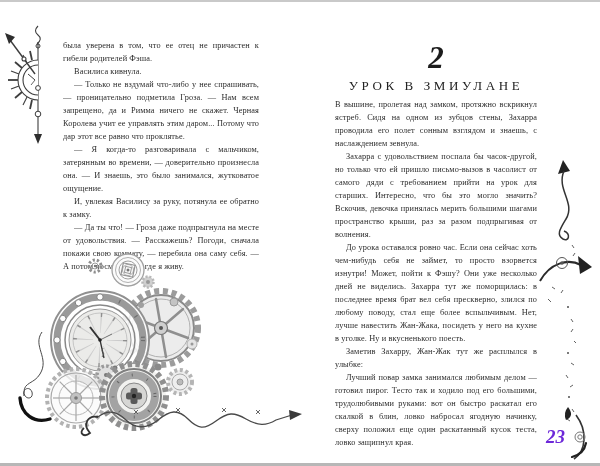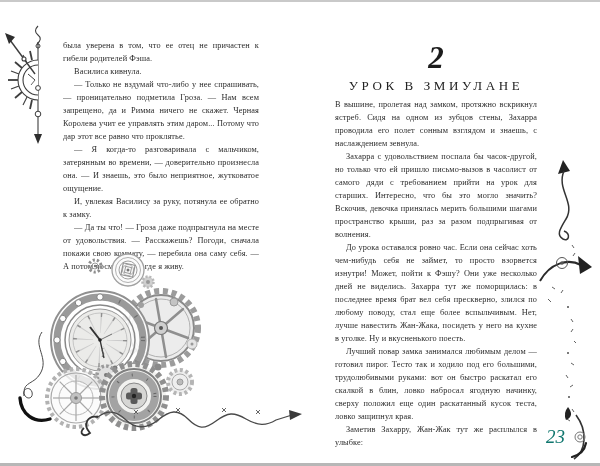--- a/index.html
+++ b/index.html
@@ -44,42 +44,42 @@
     margin-top:4px;
     font-size:13px;
     letter-spacing:3.6px;
     font-weight:normal;
     color:#222;
     white-space:nowrap;
   }
   
   .pagenum{
     position:absolute;left:546px;top:424px;
-    font-size:19px;font-style:italic;font-weight:normal;
-    color:#0f766e;
+    font-size:19px;font-style:italic;font-weight:bold;
+    color:#6d28d9;
     font-family:"Liberation Serif", serif;
   }
   
   .illus{position:absolute;}
   #margin-ornament{left:2px;top:20px;}
   #clockwork{left:40px;top:246px;}
   #left-swirl{left:10px;top:328px;}
   #wave-flourish{left:76px;top:404px;}
   #right-deco{left:538px;top:155px;}
 </style>
 </head>
 <body>
 
 <div class="spread">
 
   <div id="left-text" class="textcol">
     <p>была уверена в том, что ее отец не причастен к гибели родителей Фэша.</p>
     <p class="ind">Василиса кивнула.</p>
     <p class="ind">— Только не вздумай что-либо у нее спрашивать, — проницательно подметила Гроза. — Нам всем запрещено, да и Римма ничего не скажет. Черная Королева учит ее управлять этим даром... Потому что дар этот все равно что проклятье.</p>
-    <p class="ind">— Я когда-то разговаривала с мальчиком, затерянным во времени, — доверительно произнесла она. — И знаешь, это было неприятное, жутковатое ощущение.</p>
+    <p class="ind">— Я когда-то разговаривала с мальчиком, затерянным во времени, — доверительно произнесла она. — И знаешь, это было занимался, жутковатое ощущение.</p>
     <p class="ind">И, увлекая Василису за руку, потянула ее обратно к замку.</p>
     <p class="ind">— Да ты что! — Гроза даже подпрыгнула на месте от удовольствия. — Расскажешь? Погоди, сначала покажи свою комнату, — перебила она саму себя. — А потом посмотришь, где я живу.</p>
   </div>
 
   <svg id="margin-ornament" class="illus" width="50" height="128" viewBox="0 0 50 128">
     <g fill="none" stroke="#3d3d3d" stroke-width="1.1">
       <path d="M36,4 q-5,5 0,9 q5,4 -1,9"></path>
       <line x1="36" y1="20" x2="36" y2="114"></line>
       <path d="M36,38 A20,20 0 0 0 36,78" fill="#ffffff"></path>
       <path d="M36,43 A15,15 0 0 0 36,73"></path>
@@ -214,22 +214,22 @@
 
   <div class="chapter-head">
     <div class="chapter-num">2</div>
     <div class="chapter-title">УРОК В ЗМИУЛАНЕ</div>
   </div>
 
   <div id="right-text" class="textcol">
     <p>В вышине, пролетая над замком, протяжно вскрикнул ястреб. Сидя на одном из зубцов стены, Захарра проводила его полет сонным взглядом и знаешь, с наслаждением зевнула.</p>
     <p class="ind">Захарра с удовольствием поспала бы часок-другой, но только что ей пришло письмо-вызов в часолист от самого дяди с требованием прийти на урок для старших. Интересно, что бы это могло значить? Вскочив, девочка принялась мерить большими шагами пространство крыши, раз за разом подпрыгивая от волнения.</p>
     <p class="ind">До урока оставался ровно час. Если она сейчас хоть чем-нибудь себя не займет, то просто взорвется изнутри! Может, пойти к Фэшу? Они уже несколько дней не виделись. Захарра тут же поморщилась: в последнее время брат вел себя прескверно, злился по любому поводу, стал еще более вспыльчивым. Нет, лучше навестить Жан-Жака, посидеть у него на кухне в уголке. Ну и вкусненького поесть.</p>
+    <p class="ind">Заметив Захарру, Жан-Жак тут же расплылся в улыбке:</p>
     <p class="ind">Лучший повар замка занимался любимым делом — готовил пирог. Тесто так и ходило под его большими, трудолюбивыми руками: вот он быстро раскатал его скалкой в блин, ловко набросал ягодную начинку, сверху положил еще один раскатанный кусок теста, ловко защипнул края.</p>
-    <p class="ind">Заметив Захарру, Жан-Жак тут же расплылся в улыбке:</p>
   </div>
 
   <svg id="right-deco" class="illus" width="58" height="310" viewBox="0 0 58 310">
 
     <polygon points="25,3 20,17 32,14" fill="#222"></polygon>
     <path d="M26,14 C18,32 38,46 28,62 C22,72 18,78 25,82 C31,85 33,77 26,74" fill="none" stroke="#333" stroke-width="1.5"></path>
 
     <path d="M2,124 C12,106 30,101 43,108" fill="none" stroke="#2a2a2a" stroke-width="2"></path>
     <polygon points="40,99 54,110 42,117" fill="#222"></polygon>
     <circle cx="24" cy="106" r="5.5" fill="none" stroke="#555"></circle>

